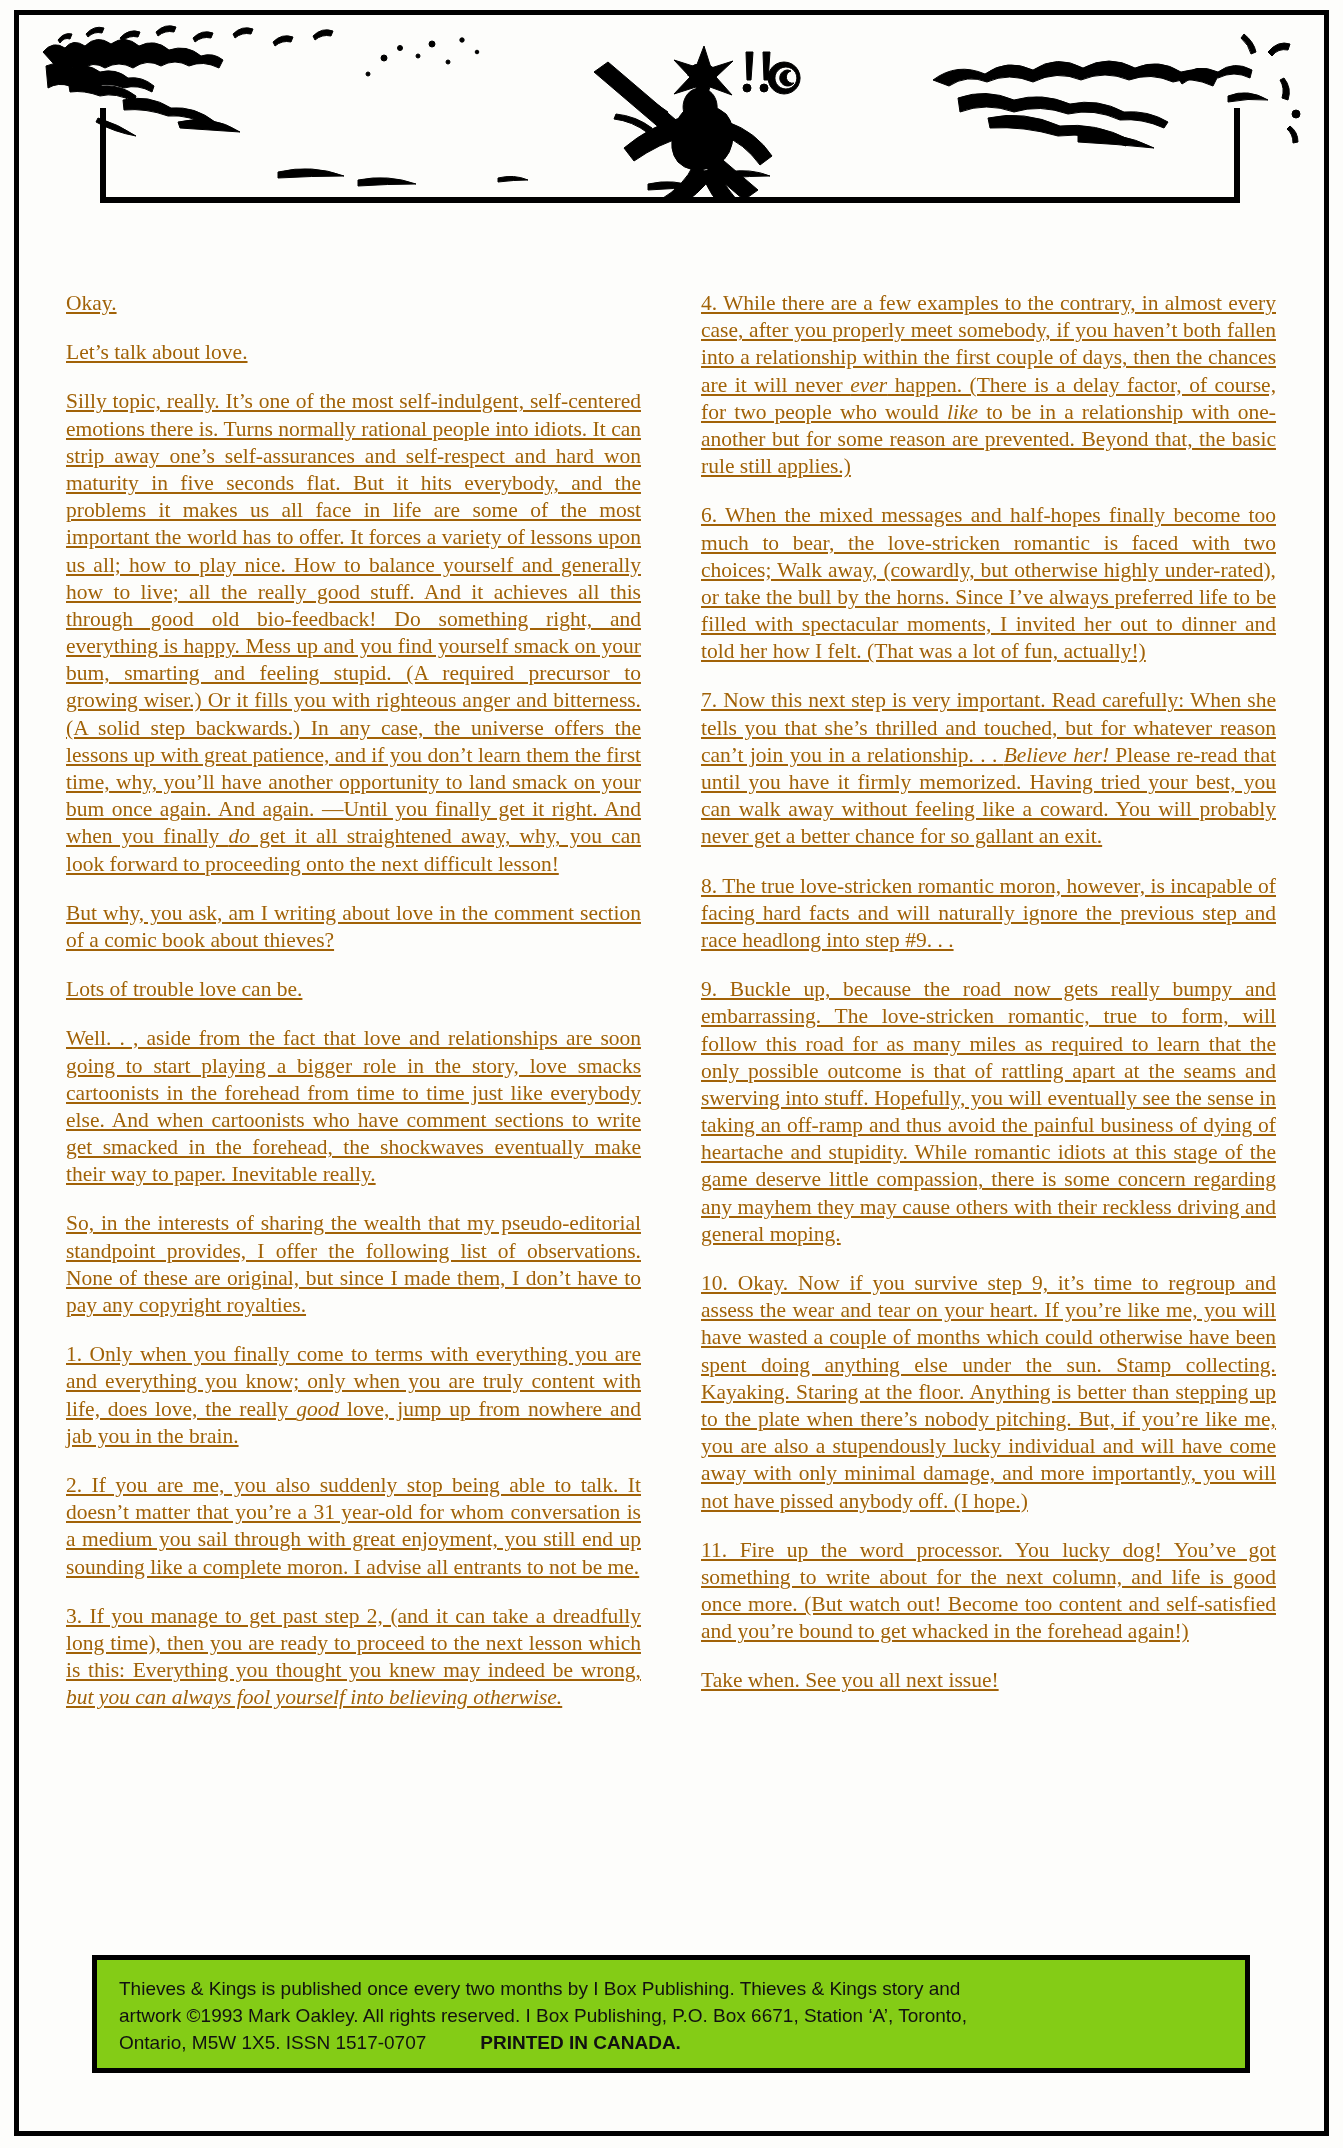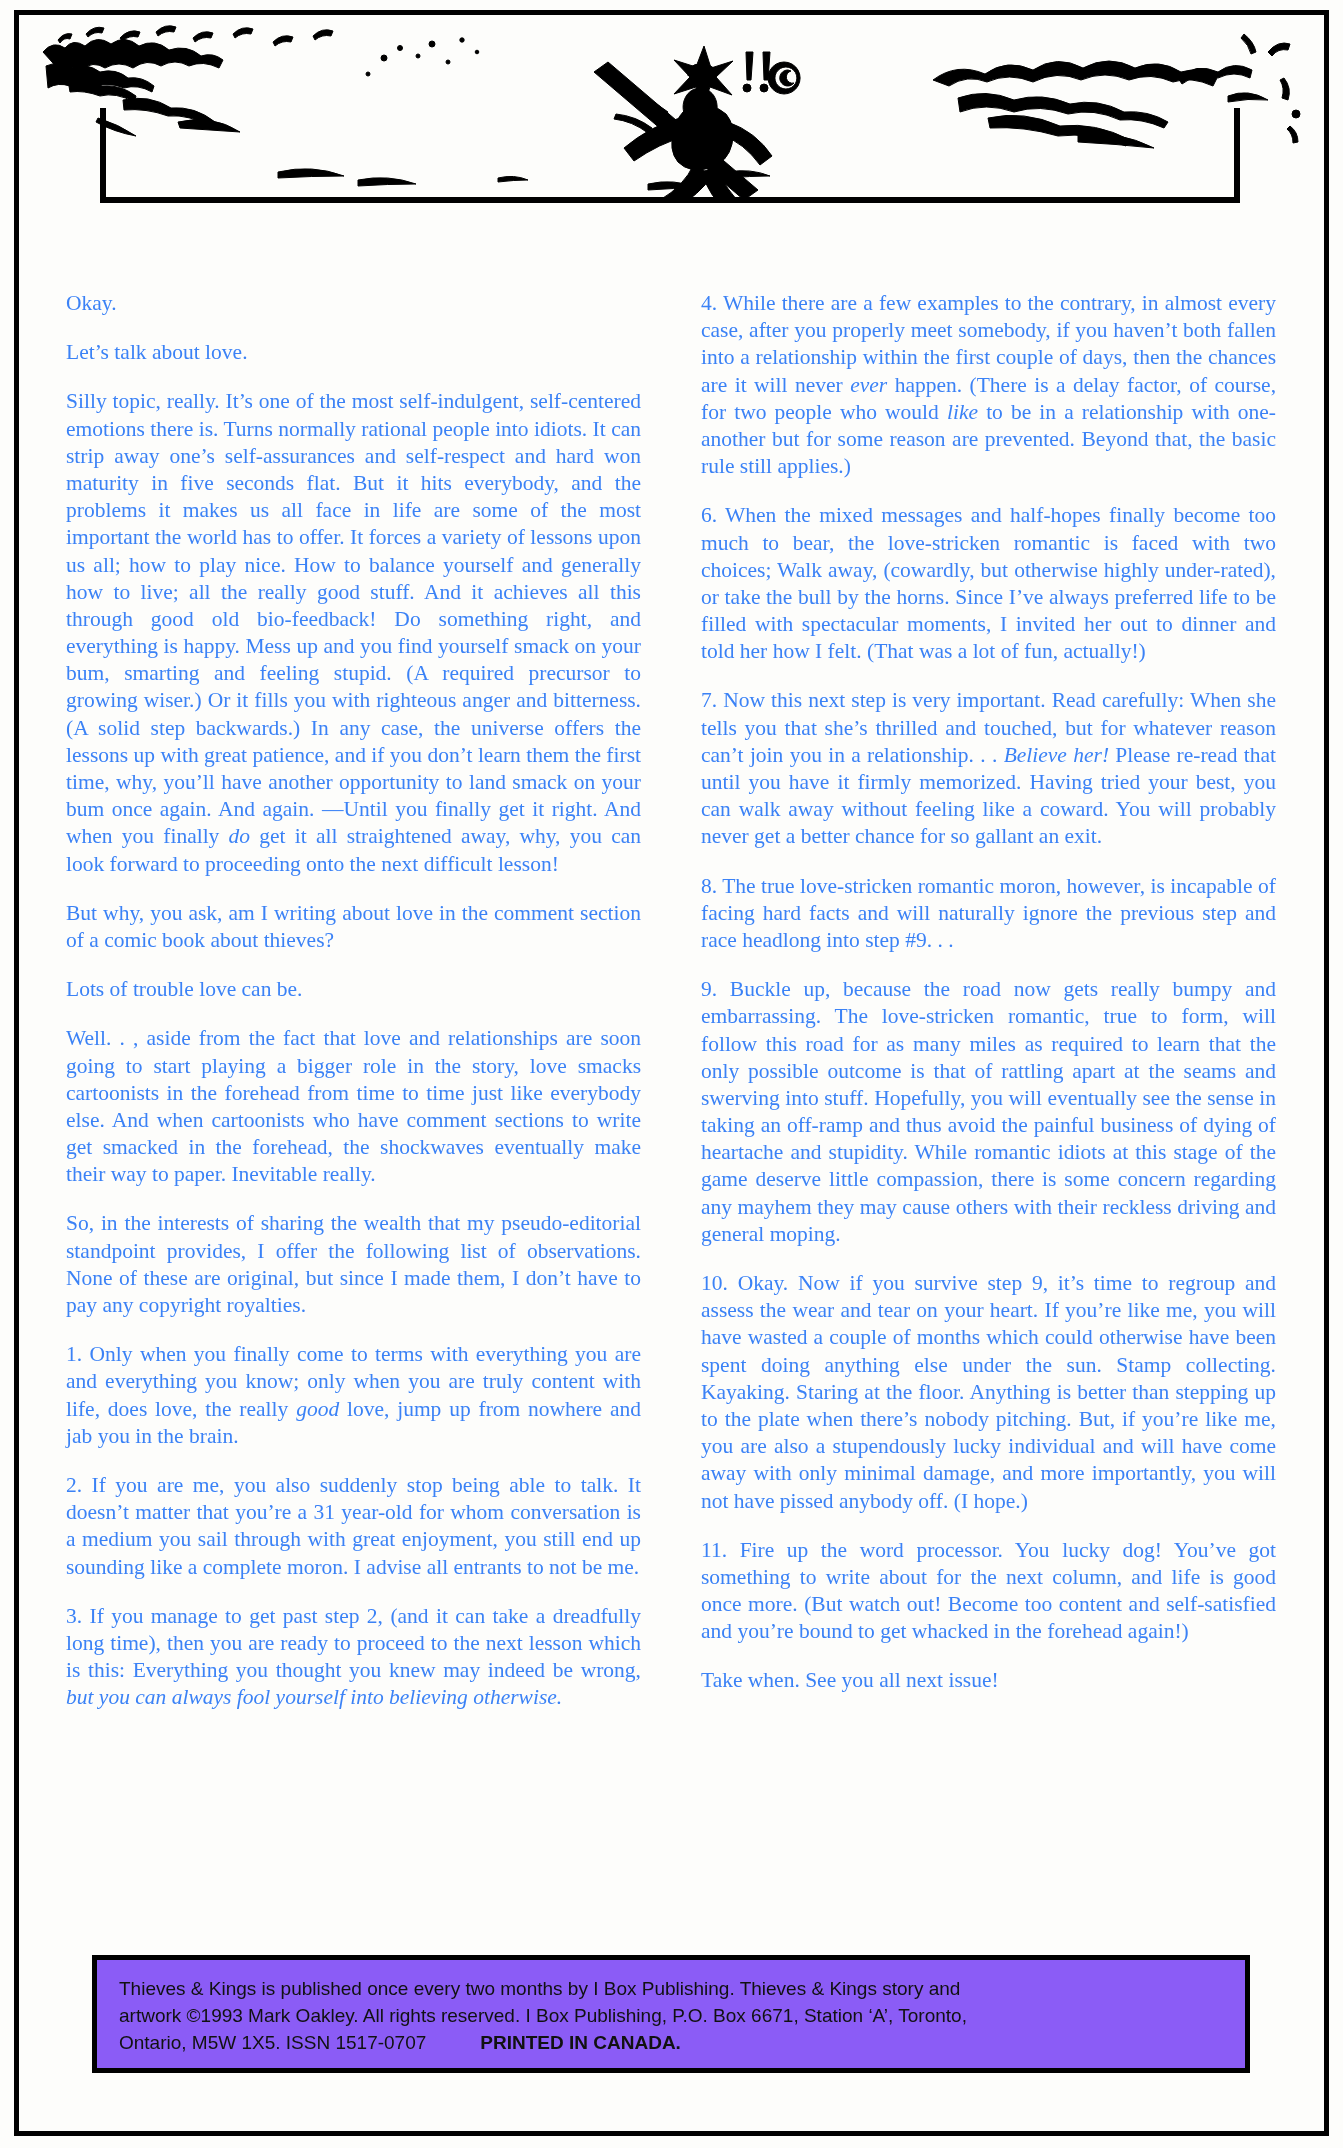--- a/index.html
+++ b/index.html
@@ -58,36 +58,37 @@
   }
   .col {
     width: 575px;
   }
   .col p {
     margin: 0 0 22px 0;
     text-align: justify;
     text-justify: inter-word;
     font-size: 21.5px;
     line-height: 1.265;
-    color: #3b82f6;
+    color: #a16207;
     hyphens: none;
+    text-decoration: underline;
   }
   .col p:last-child { margin-bottom: 0; }
   .col em { font-style: italic; }
 
   
   .footer-box {
     position: absolute;
     left: 92px;
     top: 1955px;
     width: 1158px;
     height: 118px;
     border: 5px solid #000;
     box-sizing: border-box;
-    background: #8b5cf6;
+    background: #84cc16;
   }
   .footer-inner {
     padding: 16px 22px 10px 22px;
     font-family: "Liberation Sans", "DejaVu Sans", sans-serif;
     font-size: 19px;
     line-height: 1.42;
     color: #111;
   }
   .footer-inner .line { white-space: nowrap; }
   .footer-inner .bold { font-weight: bold; }

